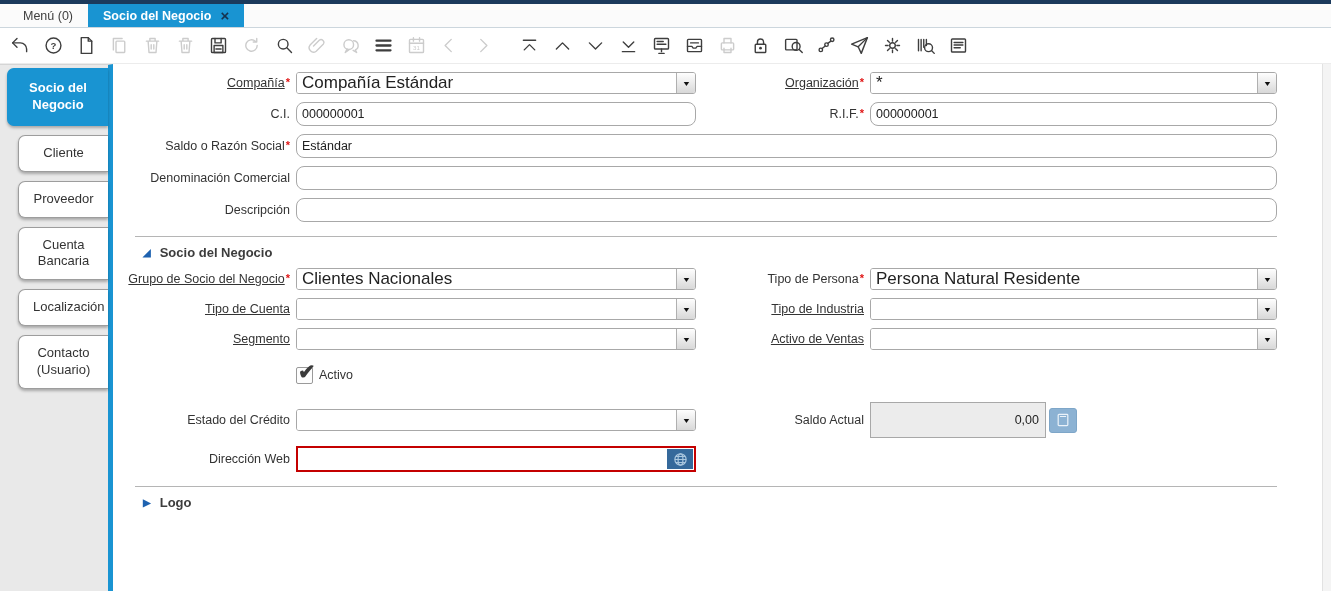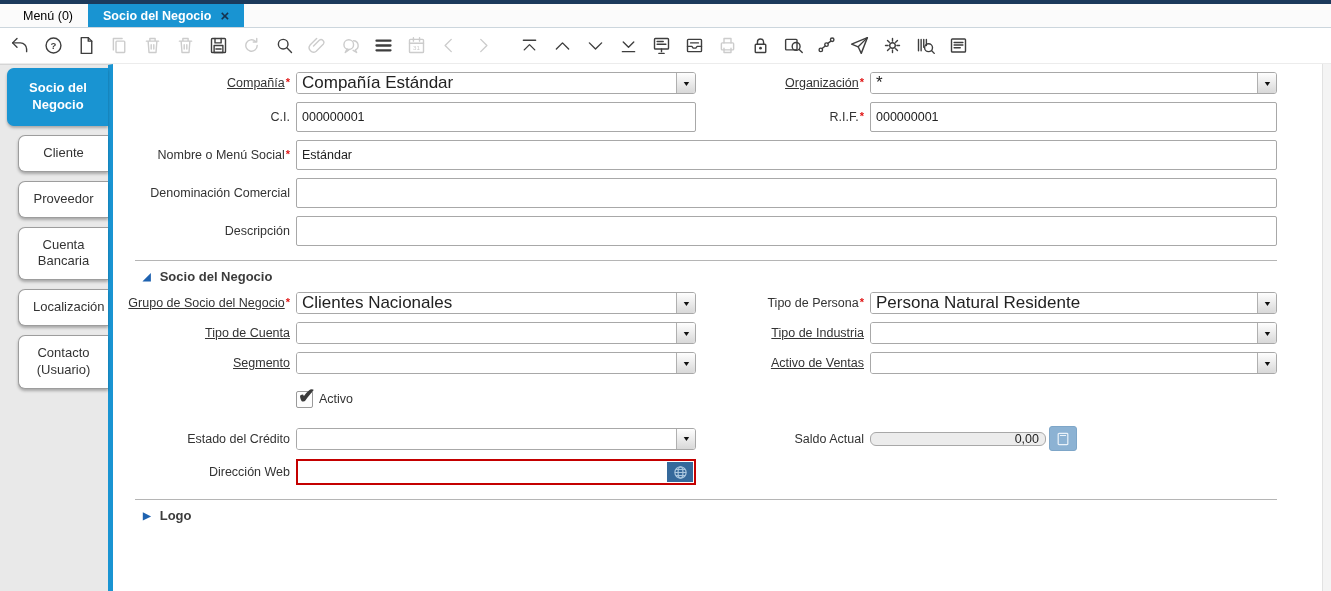--- a/index.html
+++ b/index.html
@@ -10,21 +10,21 @@
     --globe-button:#35699b;
     --calc-button:#8cb2d3;
   }
   *{box-sizing:border-box}
   html,body{margin:0;padding:0}
   body{width:1331px;height:591px;font-family:"Liberation Sans",sans-serif;background:#fff;overflow:hidden;color:#333}
 
   
   .topstrip{height:4px;background:var(--top-bar)}
   .tabbar{height:24px;background:#fbfbfb;border-bottom:1px solid #ccd6dd;display:flex;align-items:stretch;padding-left:8px}
-  .wtab{display:flex;align-items:center;gap:9px;padding:0 15px;font-size:12.5px;color:#000000;cursor:pointer}
+  .wtab{display:flex;align-items:center;gap:9px;padding:0 15px;font-size:12.5px;color:#404040;cursor:pointer}
   .wtab.active{background:var(--accent-blue);color:#fff;font-weight:bold}
   .closex{color:#16324e;font-weight:bold;font-size:15px;line-height:1}
 
   
   .toolbar{height:36px;display:flex;align-items:center;gap:12px;padding-left:10px;background:#fff;border-bottom:1px solid #ececec}
   .tbi{width:21px;height:21px;color:#3e3e3e;display:flex;cursor:pointer;flex:0 0 auto}
   .tbi.disabled{color:#cccccc;cursor:default}
   .tbi.gap{margin-left:14px}
   .tbi svg{width:21px;height:21px;stroke:currentColor;fill:none;stroke-width:1.6;stroke-linecap:round;stroke-linejoin:round}
 
@@ -35,38 +35,38 @@
   .stab.active{background:var(--accent-blue);color:#fff;border-color:var(--accent-blue);font-weight:600;width:101px;padding:11px 4px}
 
   .content{flex:1;position:relative;background:#fff;padding:8px 54px 0 22px}
   .scrollbar{position:absolute;right:0;top:0;bottom:0;width:9px;background:#f4f4f4;border-left:1px solid #e2e2e2}
 
   
   .frow{display:grid;grid-template-columns:155px 400px 162px 1fr;column-gap:6px;align-items:center;margin-bottom:8px}
   .flabel{justify-self:end;font-size:12.5px;color:#333;white-space:nowrap}
   .flabel .und{text-decoration:underline}
   .ast{color:var(--required-red);font-weight:bold;font-size:11px;vertical-align:top;margin-left:1px}
-  .tin{height:30px;width:100%;border:1px solid #a8a8a8;border-radius:2px;font-size:12.5px;padding:0 5px;font-family:inherit;color:#222;outline:none;background:#fff}
+  .tin{height:24px;width:100%;border:1px solid #a8a8a8;border-radius:8px;font-size:12.5px;padding:0 5px;font-family:inherit;color:#222;outline:none;background:#fff}
   .combo{display:flex;height:22px;border:1px solid #a8a8a8;border-radius:3px;overflow:hidden;background:#fff}
   .combo input{flex:1;min-width:0;border:none;outline:none;font-size:17px;padding:0 5px;font-family:inherit;color:#222}
   .dd{width:19px;background:linear-gradient(#fefefe,#d8d8d8);border-left:1px solid #b0b0b0;display:flex;align-items:center;justify-content:center;cursor:pointer;flex:0 0 auto}
   .ddt{font-size:7px;color:#111;transform:scaleX(1.35)}
   .span3{grid-column:2/5}
 
   .sep{border-top:1px solid #b5b5b5;margin-top:14px}
   .shead{display:flex;align-items:center;gap:9px;padding:8px 0 8px 8px;font-size:13px;font-weight:bold;color:#3c3c3c;cursor:pointer}
   .tri{color:#1e62b0;font-size:10px;line-height:1}
 
   .cbwrap{grid-column:2/5;display:flex;align-items:center;gap:6px;height:26px;margin:4px 0 6px}
   .cbox{width:17px;height:17px;border:1px solid #9a9a9a;background:#fdfdfd;border-radius:2px;position:relative;cursor:pointer;flex:0 0 auto}
   .chk{position:absolute;left:1px;top:-8px;font-size:21px;font-weight:bold;color:#3a3a3a}
   .cblabel{font-size:12.5px}
 
   .saldo{display:flex;align-items:center;gap:3px}
-  .saldo input{width:176px;height:14px;border:1px solid #a8a8a8;border-radius:6px;background:#ececec;text-align:right;font-size:12.5px;padding:0 6px;font-family:inherit;color:#222}
+  .saldo input{width:176px;height:36px;border:1px solid #a8a8a8;border-radius:0;background:#ececec;text-align:right;font-size:12.5px;padding:0 6px;font-family:inherit;color:#222}
   .calcbtn{width:28px;height:25px;background:var(--calc-button);border:1px solid #7ea6c8;border-radius:3px;display:flex;align-items:center;justify-content:center;cursor:pointer}
   .calcbtn svg{width:14px;height:14px;stroke:#eaf2f9;fill:none;stroke-width:1.4}
 
   .webwrap{grid-column:2/3;display:flex;border:2px solid var(--focus-red);height:26px;align-items:stretch;background:#fff}
   .webwrap input{flex:1;min-width:0;border:none;outline:none;font-size:12.5px;padding:0 5px;font-family:inherit}
   .globebtn{width:26px;background:var(--globe-button);display:flex;align-items:center;justify-content:center;cursor:pointer;margin:1px;flex:0 0 auto}
   .globebtn svg{width:15px;height:15px;stroke:#a9c6de;fill:none;stroke-width:1.3}
 </style>
 </head>
 <body>
@@ -289,21 +289,21 @@
     </div>
 
     <div class="frow">
       <label class="flabel"><span>C.I.</span></label>
       <input class="tin" value="000000001" style="">
       <label class="flabel"><span>R.I.F.</span><span class="ast">*</span></label>
       <input class="tin" value="000000001" style="">
     </div>
 
     <div class="frow">
-      <label class="flabel"><span>Nombre o Menú Social</span><span class="ast">*</span></label>
+      <label class="flabel"><span>Saldo o Razón Social</span><span class="ast">*</span></label>
       <input class="tin span3" value="Estándar" style="">
     </div>
 
     <div class="frow">
       <label class="flabel"><span>Denominación Comercial</span></label>
       <input class="tin span3" value="" style="">
     </div>
 
     <div class="frow">
       <label class="flabel"><span>Descripción</span></label>

